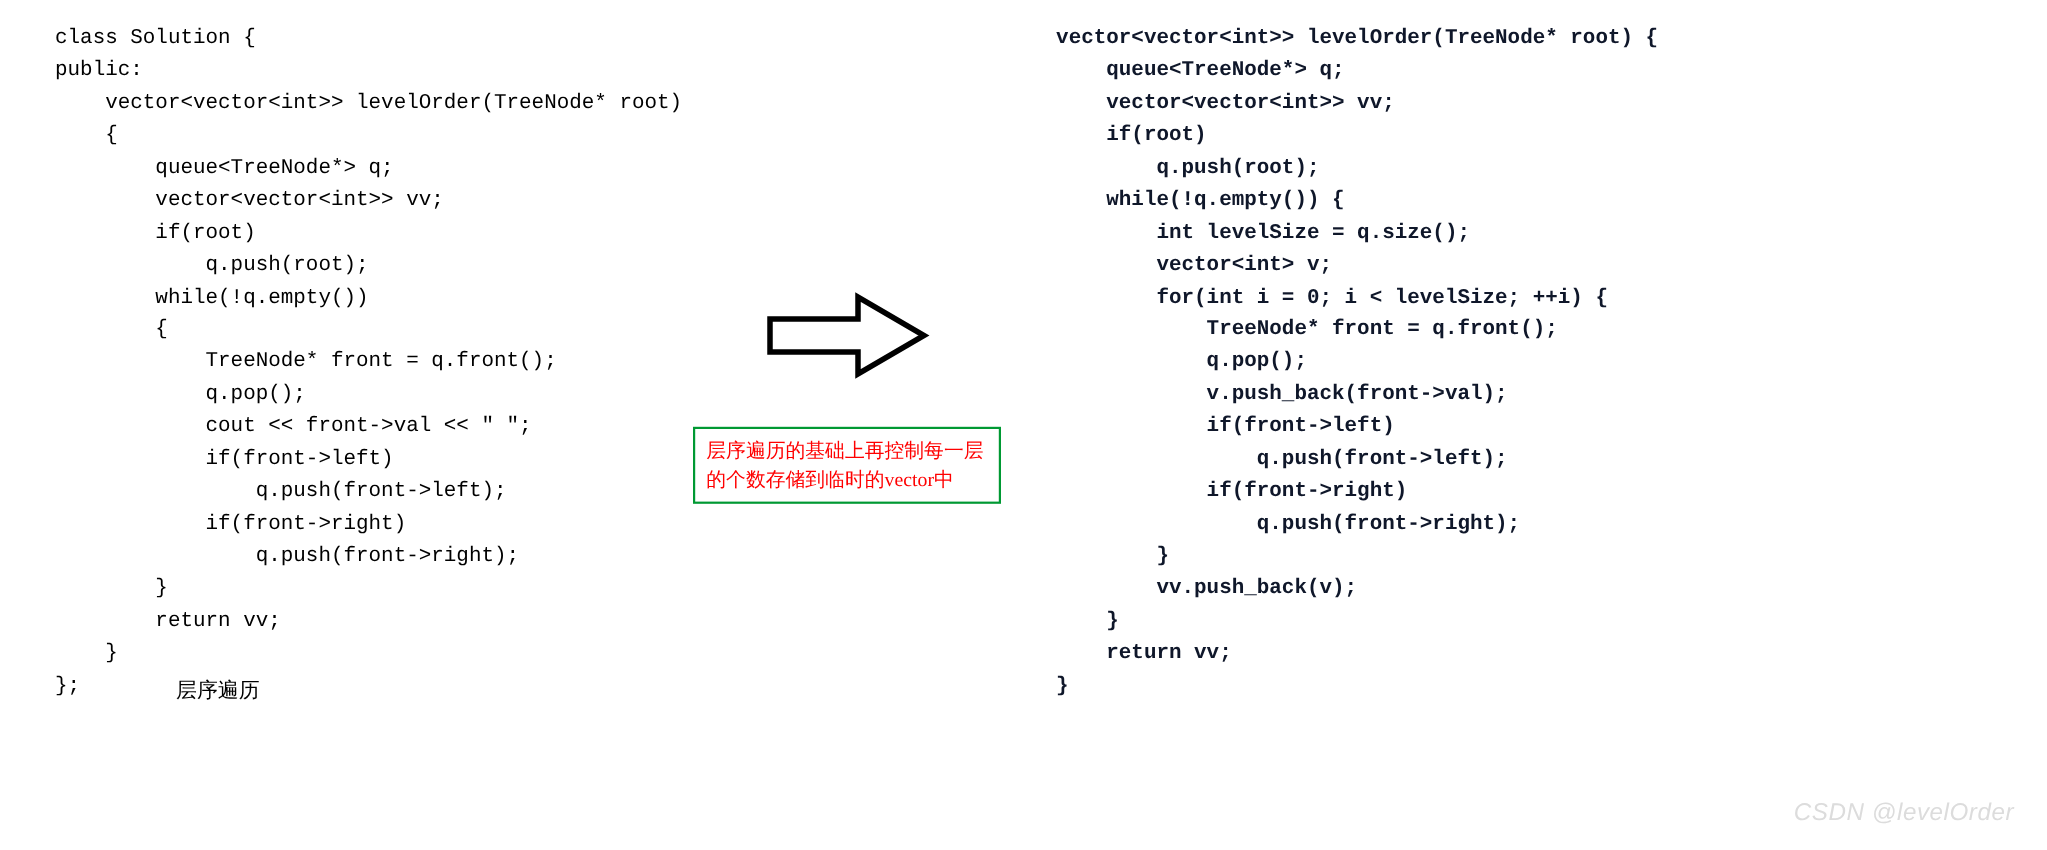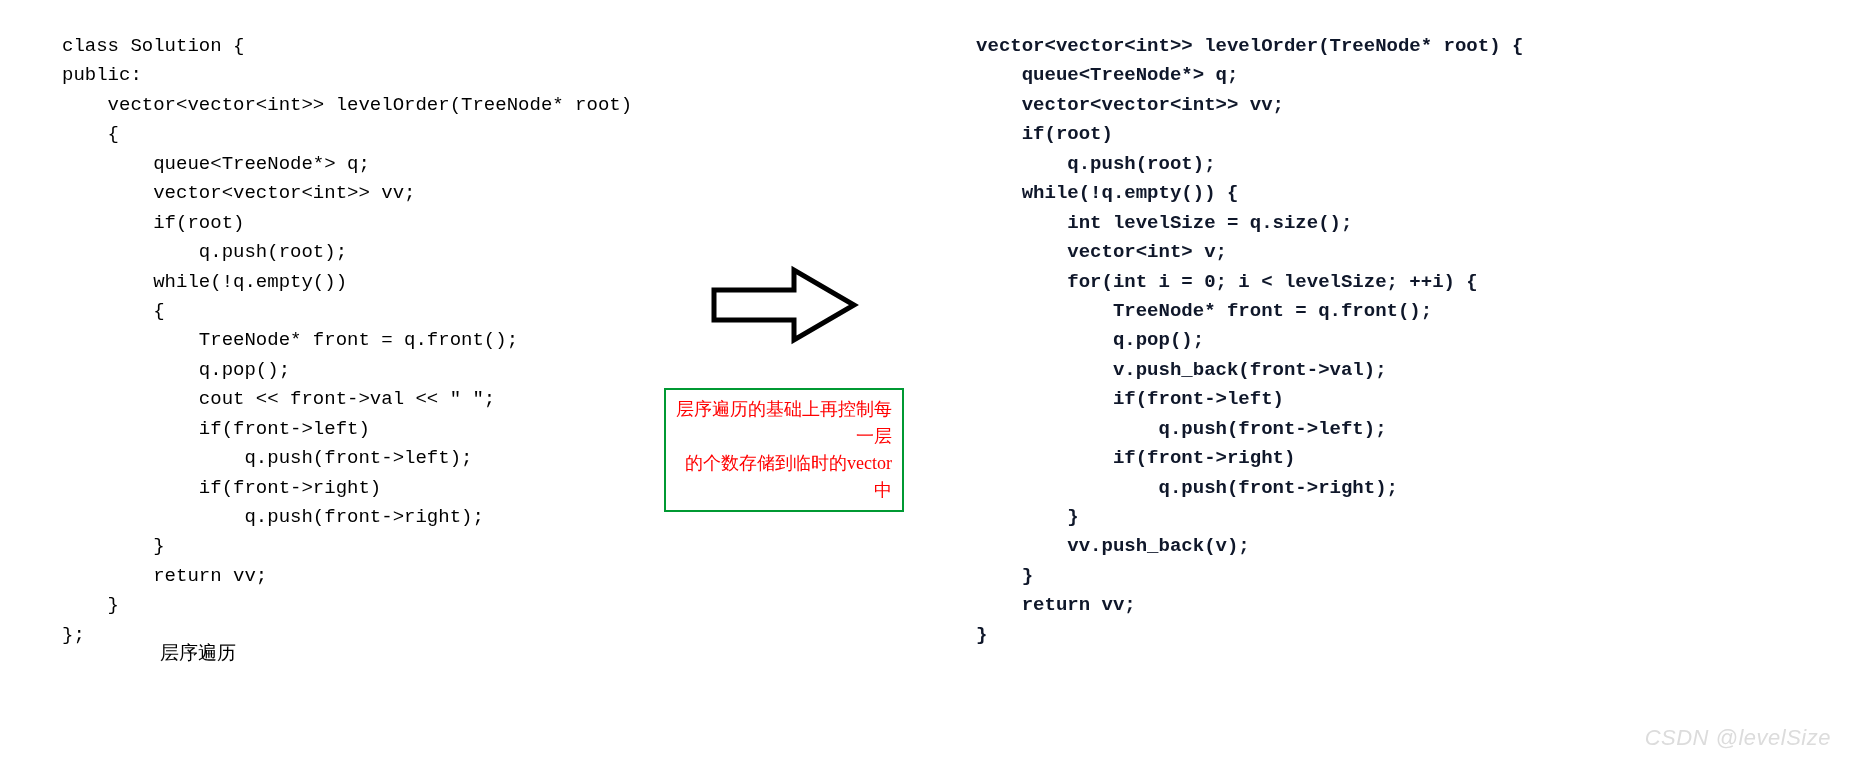--- a/index.html
+++ b/index.html
@@ -28,21 +28,21 @@
     display: flex;
     flex-direction: column;
     align-items: center;
     padding-top: 240px;
   }
   .right-col {
     flex: 0 0 640px;
     padding-left: 40px;
   }
   pre {
-    margin: 12px;
+    margin: 0;
     font-family: "SimSun", "宋体", "Courier New", monospace;
     white-space: pre;
   }
   .black { color: #000000; }
   .red { color: #0f172a; font-weight: bold; }
   .red-label {
     color: #000000;
     font-family: "SimSun", "宋体", serif;
     font-size: 19px;
     margin-left: 110px;
@@ -51,23 +51,23 @@
   .arrow-wrap {
     margin-bottom: 28px;
   }
   .greenbox {
     border: 2px solid #009933;
     padding: 6px 10px;
     color: #ff0000;
     font-family: "SimSun", "宋体", serif;
     font-size: 18px;
     line-height: 1.5;
-    width: 240px;
+    width: 280px;
     box-sizing: border-box;
-    text-align: right;
+    text-align: left;
   }
   .watermark {
     position: absolute;
     right: 30px;
     bottom: 18px;
     color: #dcdcdc;
     font-family: Arial, sans-serif;
     font-size: 22px;
     font-style: italic;
     letter-spacing: 0.5px;
@@ -134,13 +134,13 @@
                 q.push(front-&gt;right);
         }
         vv.push_back(v);
     }
     return vv;
 }</pre>
   </div>
 
 </div>
 
-<div class="watermark">CSDN @levelSize</div>
+<div class="watermark">CSDN @levelOrder</div>
 
 </body></html>

